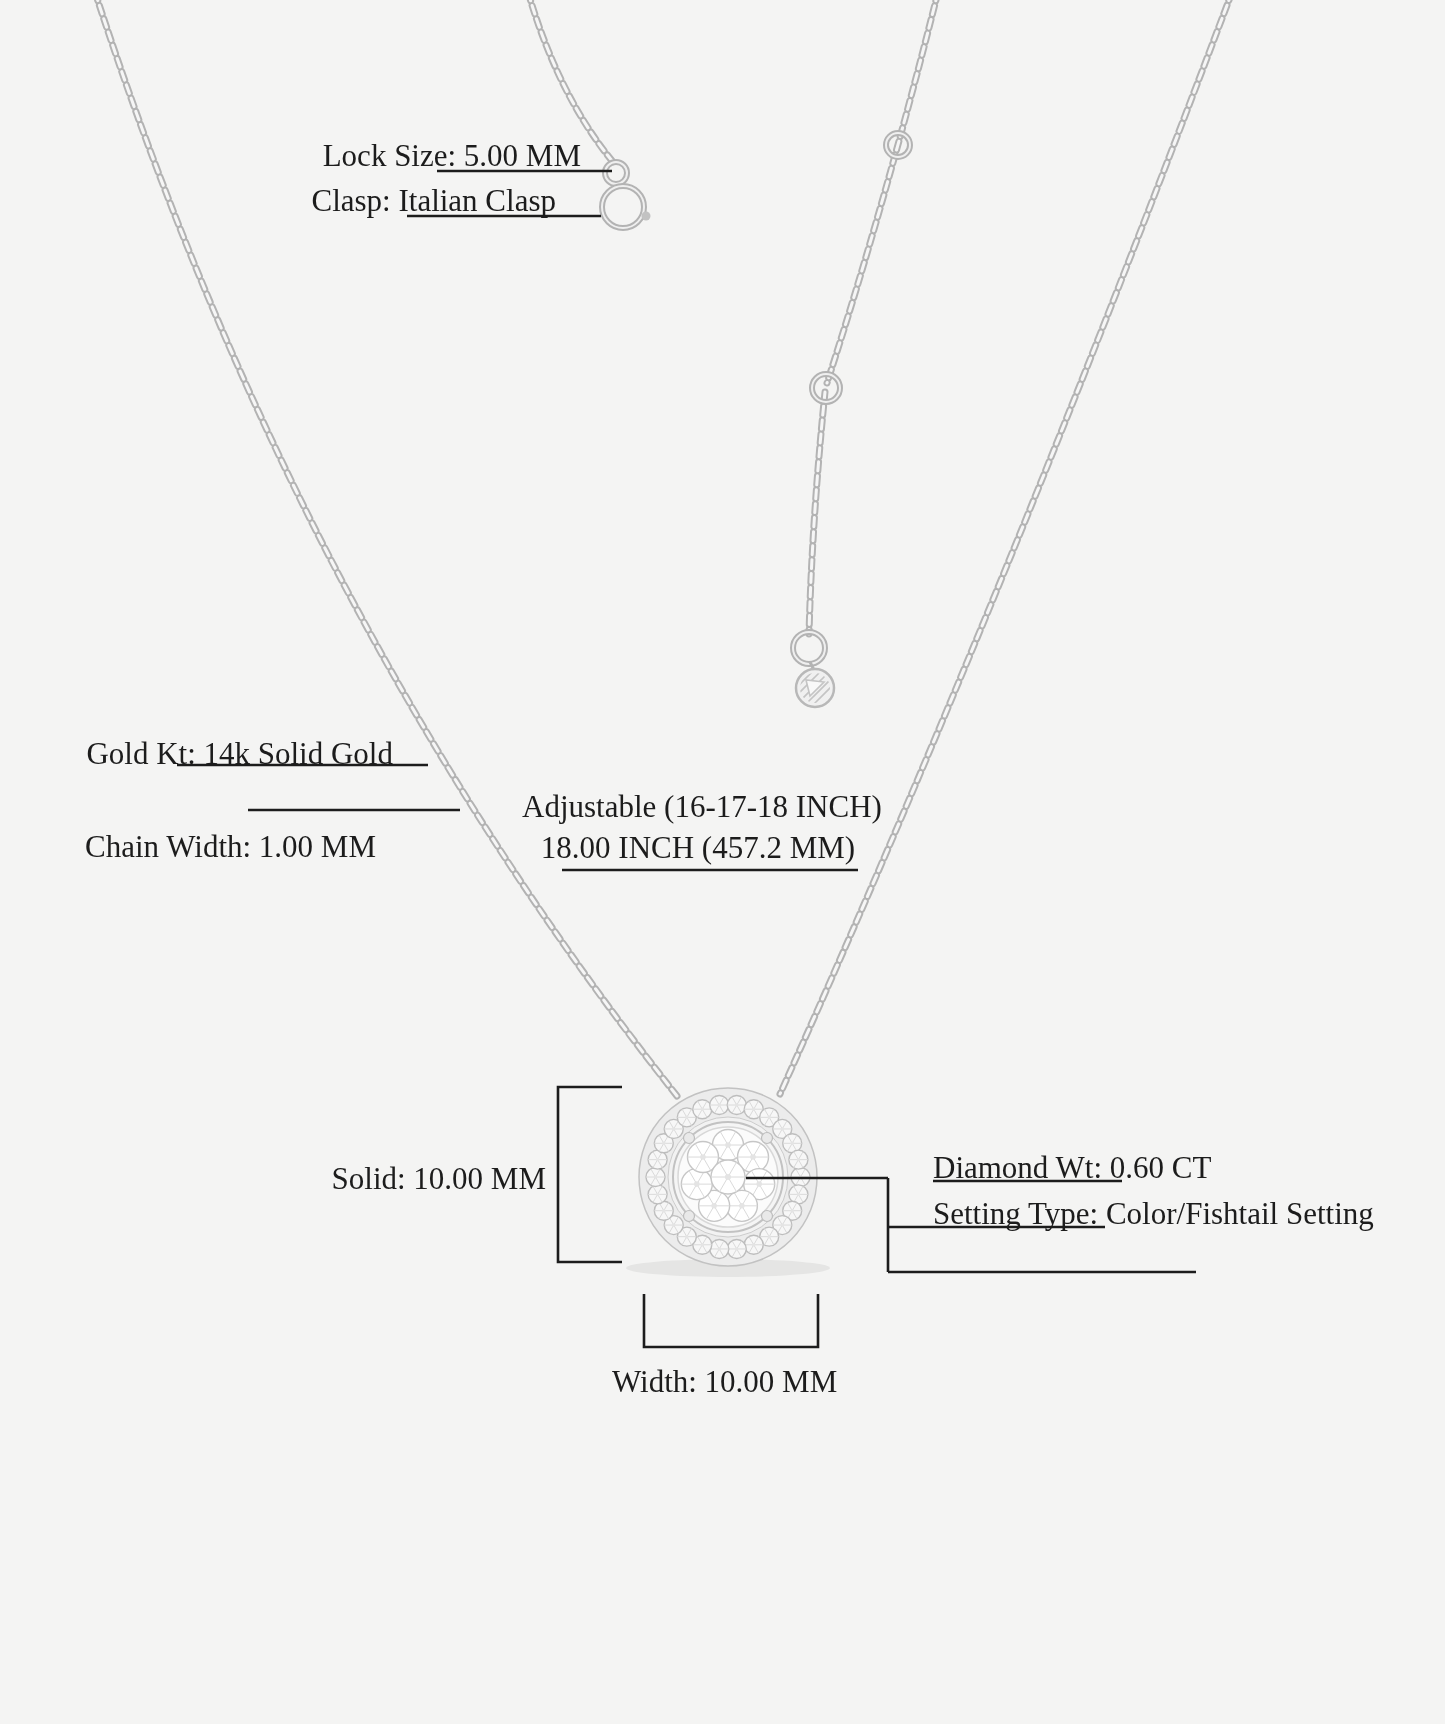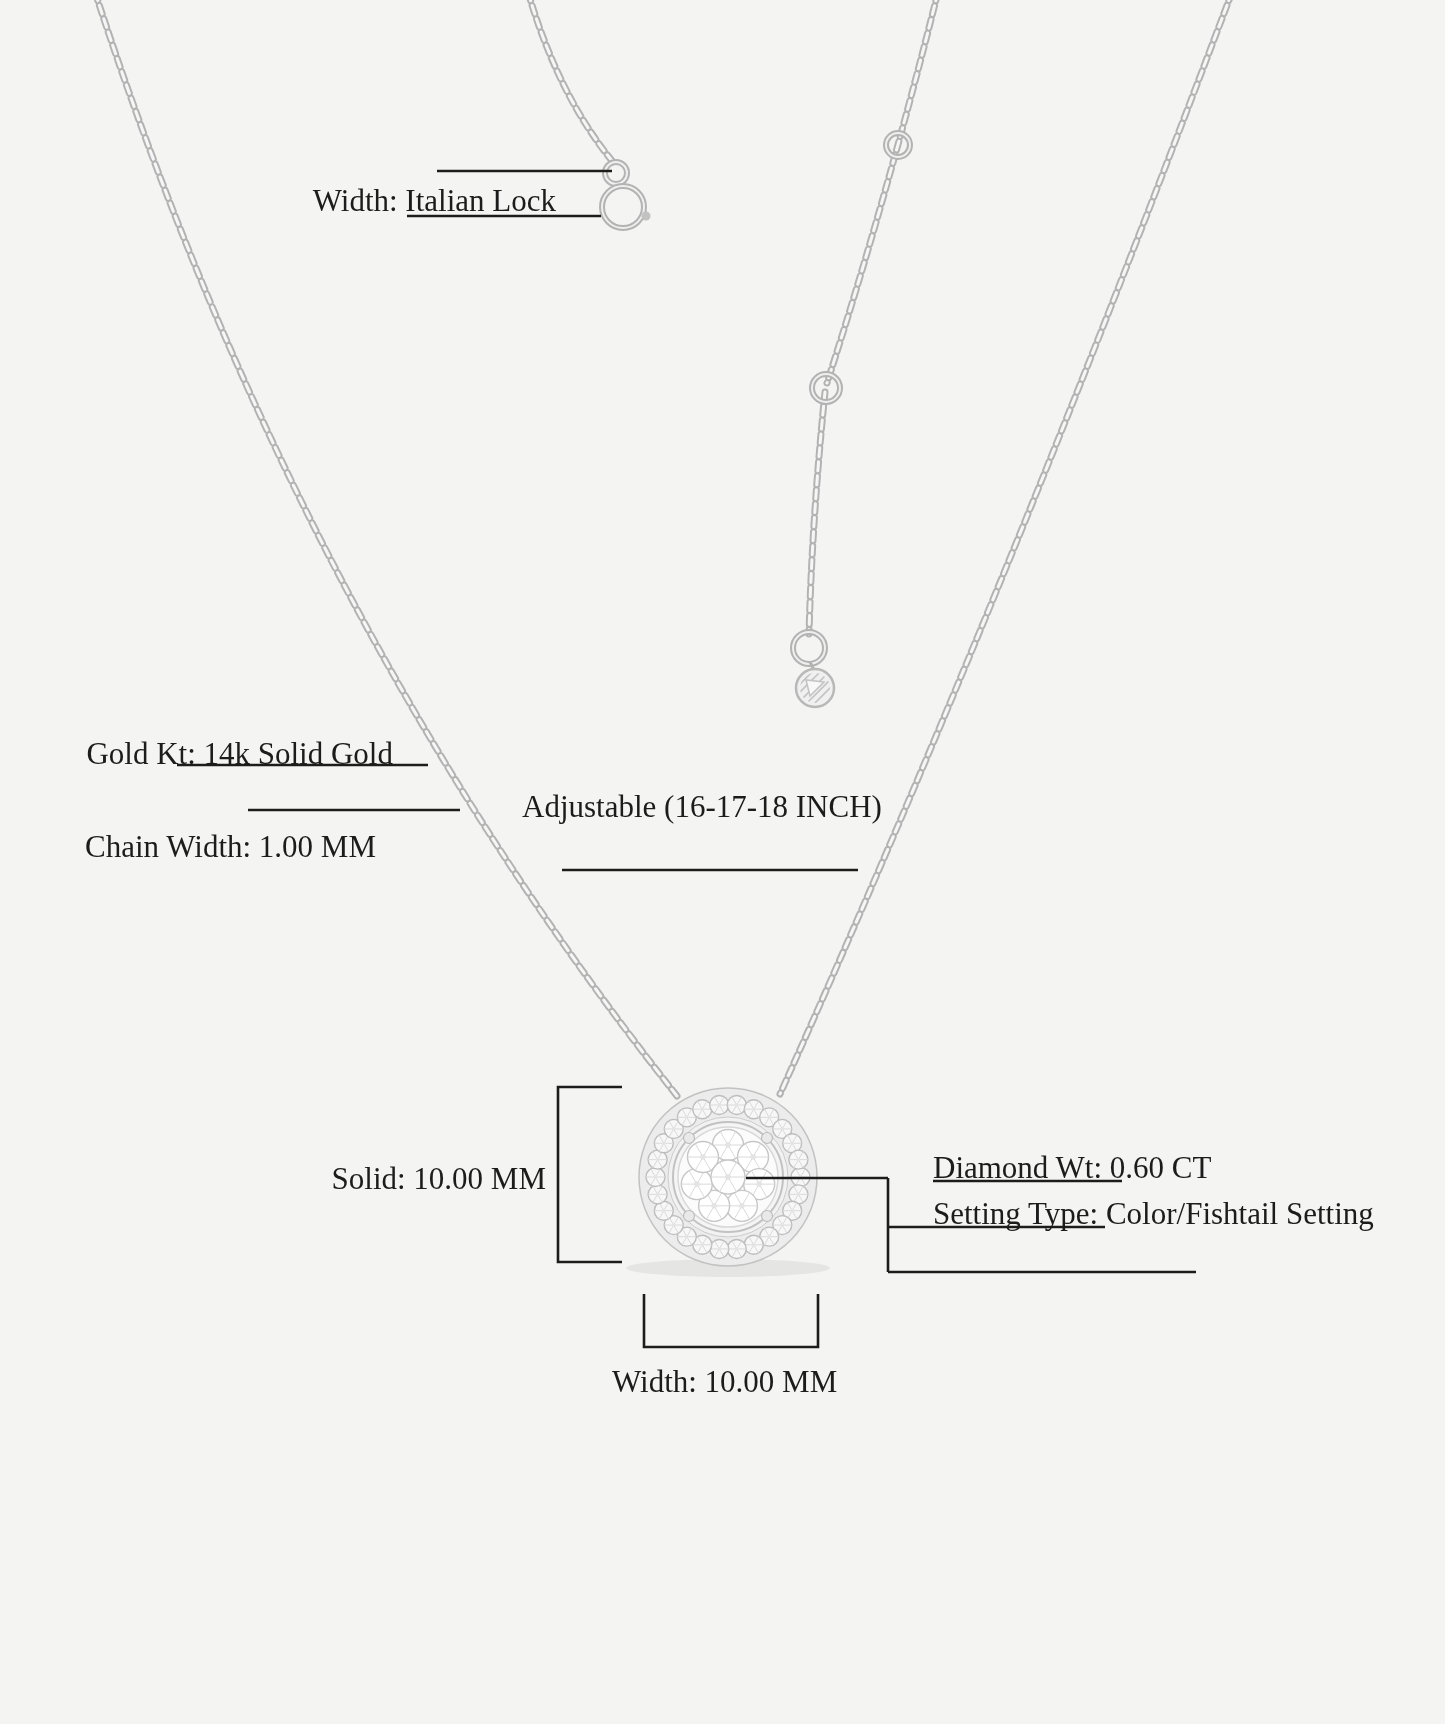--- a/index.html
+++ b/index.html
@@ -300,29 +300,31 @@
       <polyline points="644,1294 644,1347 818,1347 818,1294"></polyline>
 
       <line x1="746" y1="1178" x2="888" y2="1178"></line>
       <line x1="888" y1="1178" x2="888" y2="1272"></line>
       <line x1="933" y1="1181" x2="1122" y2="1181"></line>
       <line x1="888" y1="1227" x2="1105" y2="1227"></line>
       <line x1="888" y1="1272" x2="1196" y2="1272"></line>
     </g>
   </svg>
 
-
-  <div class="label right" style="top:181px; right:889px;">Width: Italian Lock</div>
+  <div class="label right" style="top:136px; right:864px;">Lock Size: 5.00 MM</div>
+
+  <div class="label right" style="top:181px; right:889px;">Clasp: Italian Clasp</div>
 
   <div class="label right" style="top:734px; right:1052px;">Gold Kt: 14k Solid Gold</div>
 
   <div class="label right" style="top:779px; right:1069px;margin-top:48px;">Chain Width: 1.00 MM</div>
 
   <div class="label center" style="top:787px; left:522px; width:352px;">
     <div>Adjustable (16-17-18 INCH)</div>
+    <div>18.00 INCH (457.2 MM)</div>
   </div>
 
   <div class="label right" style="top:1159px; right:899px;">Solid: 10.00 MM</div>
 
   <div class="label" style="top:1148px; left:933px;">Diamond Wt: 0.60 CT</div>
 
   <div class="label" style="top:1194px; left:933px;">Setting Type: Color/Fishtail Setting</div>
 
 
   <div class="label" style="top:1362px; left:612px;">Width: 10.00 MM</div>

